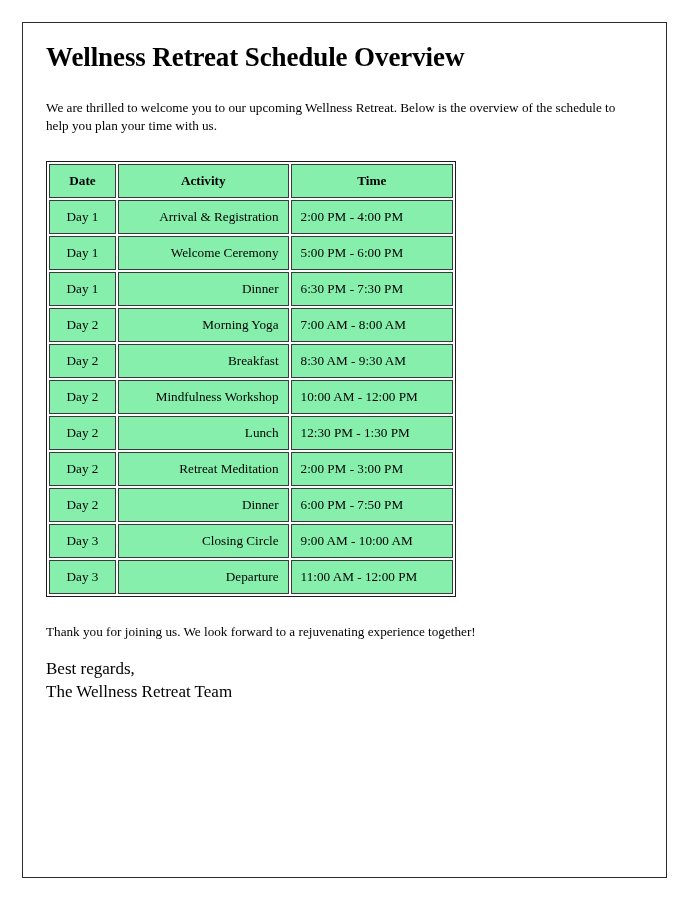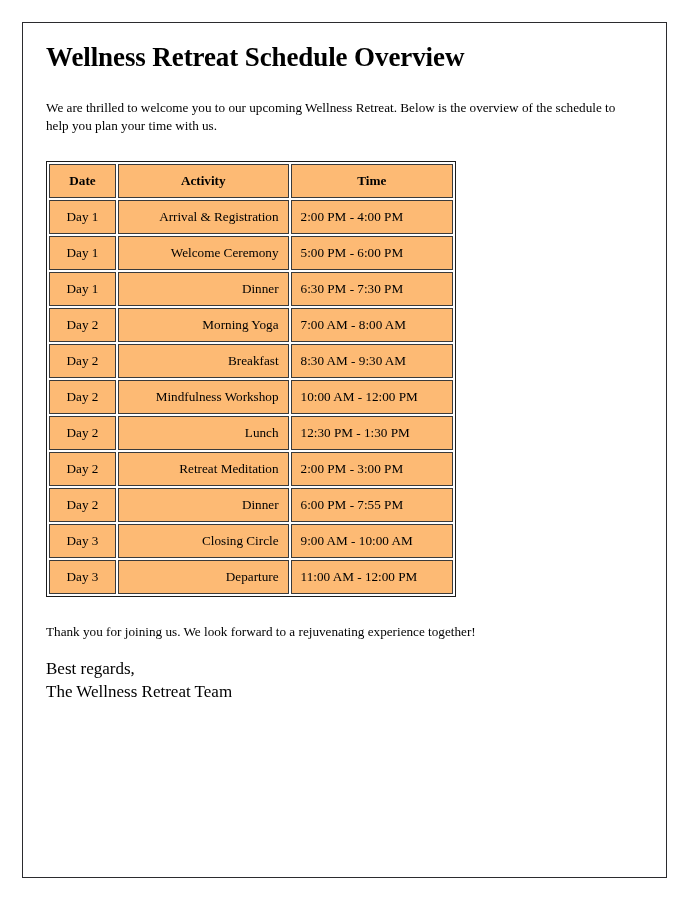--- a/index.html
+++ b/index.html
@@ -74,21 +74,21 @@
   }
   .schedule-table th,
   .schedule-table td {
     border: 1px solid #3a3a3a;
     font-size: 13.2px;
     font-weight: normal;
     height: 34px;
     padding: 0 9px;
     box-sizing: border-box;
     vertical-align: middle;
-    background: #fdba74;
+    background: #86efac;
   }
   .schedule-table th {
     font-weight: bold;
     text-align: center;
   }
   .col-date  { width: 66px;  text-align: center; }
   .col-activity { width: 168px; text-align: right; }
   .col-time  { width: 160px; text-align: left; margin-left: 36px; }
   .schedule-table th.col-activity,
   .schedule-table th.col-time { text-align: center; }
@@ -163,21 +163,21 @@
             <td class="col-time">12:30 PM - 1:30 PM</td>
           </tr>
           <tr>
             <td class="col-date">Day 2</td>
             <td class="col-activity">Retreat Meditation</td>
             <td class="col-time">2:00 PM - 3:00 PM</td>
           </tr>
           <tr>
             <td class="col-date">Day 2</td>
             <td class="col-activity">Dinner</td>
-            <td class="col-time">6:00 PM - 7:55 PM</td>
+            <td class="col-time">6:00 PM - 7:50 PM</td>
           </tr>
           <tr>
             <td class="col-date">Day 3</td>
             <td class="col-activity">Closing Circle</td>
             <td class="col-time">9:00 AM - 10:00 AM</td>
           </tr>
           <tr>
             <td class="col-date">Day 3</td>
             <td class="col-activity">Departure</td>
             <td class="col-time">11:00 AM - 12:00 PM</td>

